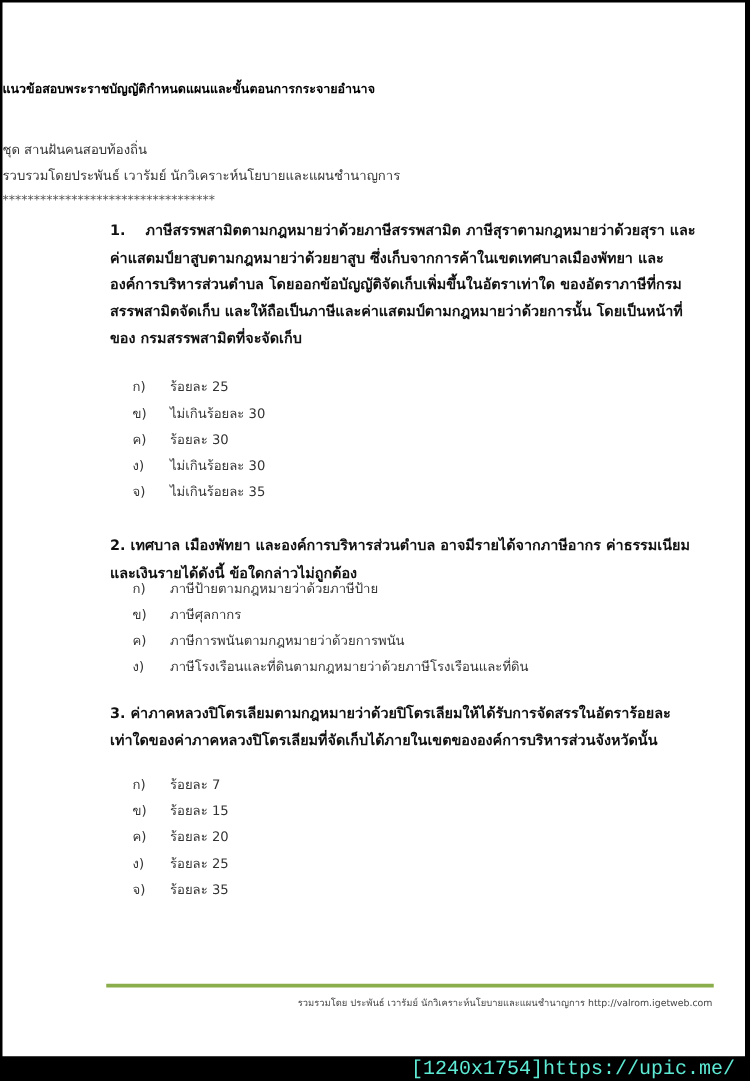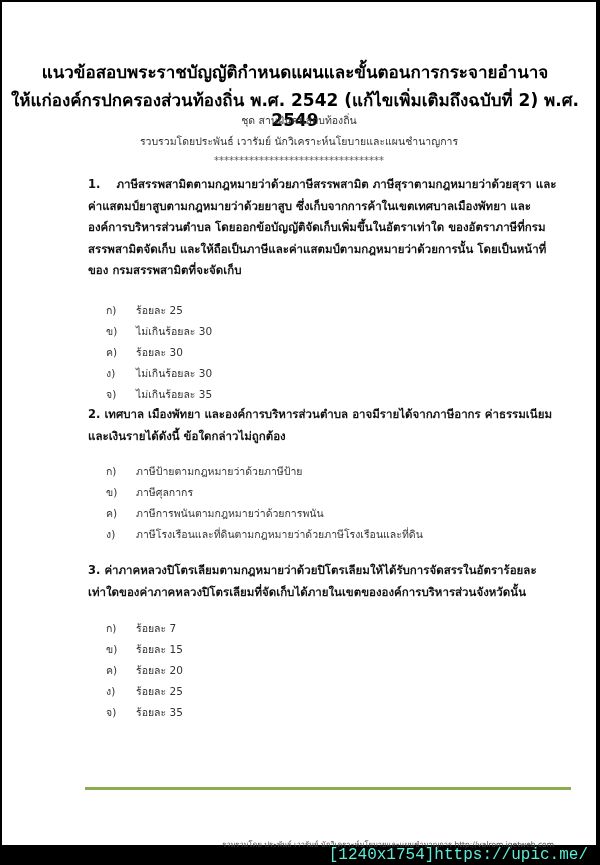--- a/index.html
+++ b/index.html
@@ -5,70 +5,69 @@
   html, body { margin: 0; padding: 0; }
   body {
     width: 600px; height: 865px; background: #000; position: relative; overflow: hidden;
     font-family: "DejaVu Sans", "Liberation Sans", sans-serif;
   }
   .page {
     position: absolute; left: 2px; top: 2px; width: 594px; height: 843px;
     background: #fff; color: #000;
   }
   .title {
-    position: absolute; left: 0; width: 586px; text-align: center;
-    font-weight: bold; font-size: 17px; line-height: 20px;
+    position: absolute; left: 0; width: 586px; 
+    font-weight: bold; font-size: 10px; line-height: 20px;
   }
   .sub {
-    position: absolute; left: 0; width: 594px; text-align: center;
+    position: absolute; left: 0; width: 594px; 
     font-size: 10.5px; color: #333; line-height: 16px;
   }
   .stars { letter-spacing: 0px; color: #555; font-size: 10px; }
   .q {
     position: absolute; left: 86px; width: 470px;
     font-weight: bold; font-size: 11.5px; line-height: 21.5px; color: #111;
   }
   .opt {
     position: absolute; left: 104px; font-size: 10.5px; color: #333; line-height: 16px;
     white-space: nowrap;
     margin-top: 10px;
   }
   .opt .letter { display: inline-block; width: 30px; }
   .green-line {
     position: absolute; left: 83px; top: 785px; width: 486px; height: 3px; background: #8aae4b;
   }
   .footer {
-    position: absolute; right: 42px; top: 794px; font-size: 7.5px; color: #444; white-space: nowrap; margin-top: 42px;
+    position: absolute; right: 26px; top: 794px; font-size: 7.5px; color: #444; white-space: nowrap;
   }
   .watermark {
     position: absolute; right: 12px; bottom: 1px; color: #5eead4;
     font-family: Liberation Mono, monospace; font-size: 16px; line-height: 18px;
   }
 </style>
 </head>
 <body>
 
 <div class="page">
   <div class="title" style="top:60px">แนวข้อสอบพระราชบัญญัติกำหนดแผนและขั้นตอนการกระจายอำนาจ</div>
-  <div class="title" style="top:88px">ให้แก่องค์กรปกครองส่วนท้องถิ่น พ.ศ. 2542 (แก้ไขเพิ่มเติมถึงฉบับที่ 2) พ.ศ. 2549</div>
   <div class="sub" style="top:110px">ชุด สานฝันคนสอบท้องถิ่น</div>
   <div class="sub" style="top:131px">รวบรวมโดยประพันธ์ เวารัมย์ นักวิเคราะห์นโยบายและแผนชำนาญการ</div>
   <div class="sub stars" style="top:151px">**********************************</div>
 
   <div class="q" style="top:172px">
     <span>1.</span>&nbsp;&nbsp;&nbsp;
     <span>ภาษีสรรพสามิตตามกฎหมายว่าด้วยภาษีสรรพสามิต ภาษีสุราตามกฎหมายว่าด้วยสุรา และค่าแสตมป์ยาสูบตามกฎหมายว่าด้วยยาสูบ ซึ่งเก็บจากการค้าในเขตเทศบาลเมืองพัทยา และองค์การบริหารส่วนตำบล โดยออกข้อบัญญัติจัดเก็บเพิ่มขึ้นในอัตราเท่าใด ของอัตราภาษีที่กรมสรรพสามิตจัดเก็บ และให้ถือเป็นภาษีและค่าแสตมป์ตามกฎหมายว่าด้วยการนั้น โดยเป็นหน้าที่ของ กรมสรรพสามิตที่จะจัดเก็บ</span>
   </div>
   <div class="opt" style="top:290px"><span class="letter">ก)</span><span>ร้อยละ 25</span></div>
   <div class="opt" style="top:311px"><span class="letter">ข)</span><span>ไม่เกินร้อยละ 30</span></div>
   <div class="opt" style="top:332px"><span class="letter">ค)</span><span>ร้อยละ 30</span></div>
   <div class="opt" style="top:353px"><span class="letter">ง)</span><span>ไม่เกินร้อยละ 30</span></div>
   <div class="opt" style="top:374px"><span class="letter">จ)</span><span>ไม่เกินร้อยละ 35</span></div>
 
-  <div class="q" style="top:402px">
+  <div class="q" style="top:424px">
     <span>2.</span>
     <span>เทศบาล เมืองพัทยา และองค์การบริหารส่วนตำบล อาจมีรายได้จากภาษีอากร ค่าธรรมเนียมและเงินรายได้ดังนี้ ข้อใดกล่าวไม่ถูกต้อง</span>
   </div>
   <div class="opt" style="top:451px"><span class="letter">ก)</span><span>ภาษีป้ายตามกฎหมายว่าด้วยภาษีป้าย</span></div>
   <div class="opt" style="top:472px"><span class="letter">ข)</span><span>ภาษีศุลกากร</span></div>
   <div class="opt" style="top:514px"><span class="letter">ง)</span><span>ภาษีโรงเรือนและที่ดินตามกฎหมายว่าด้วยภาษีโรงเรือนและที่ดิน</span></div>
   <div class="opt" style="top:493px"><span class="letter">ค)</span><span>ภาษีการพนันตามกฎหมายว่าด้วยการพนัน</span></div>
 
   <div class="q" style="top:558px">
     <span>3.</span>

